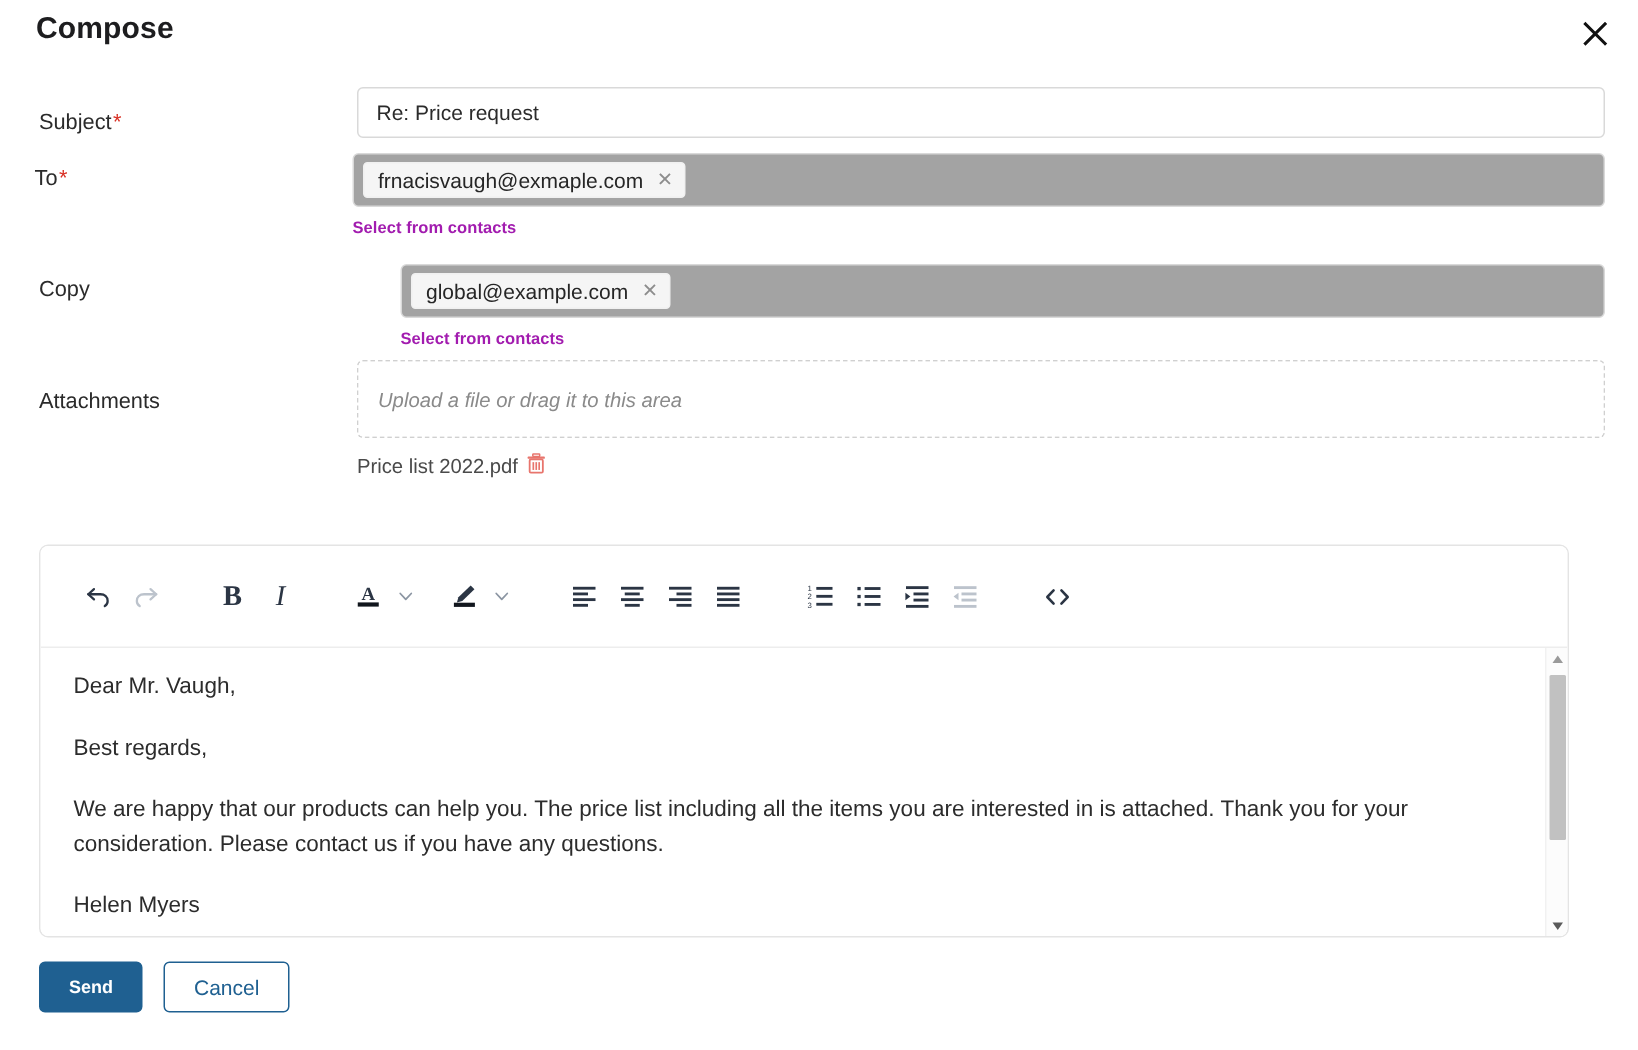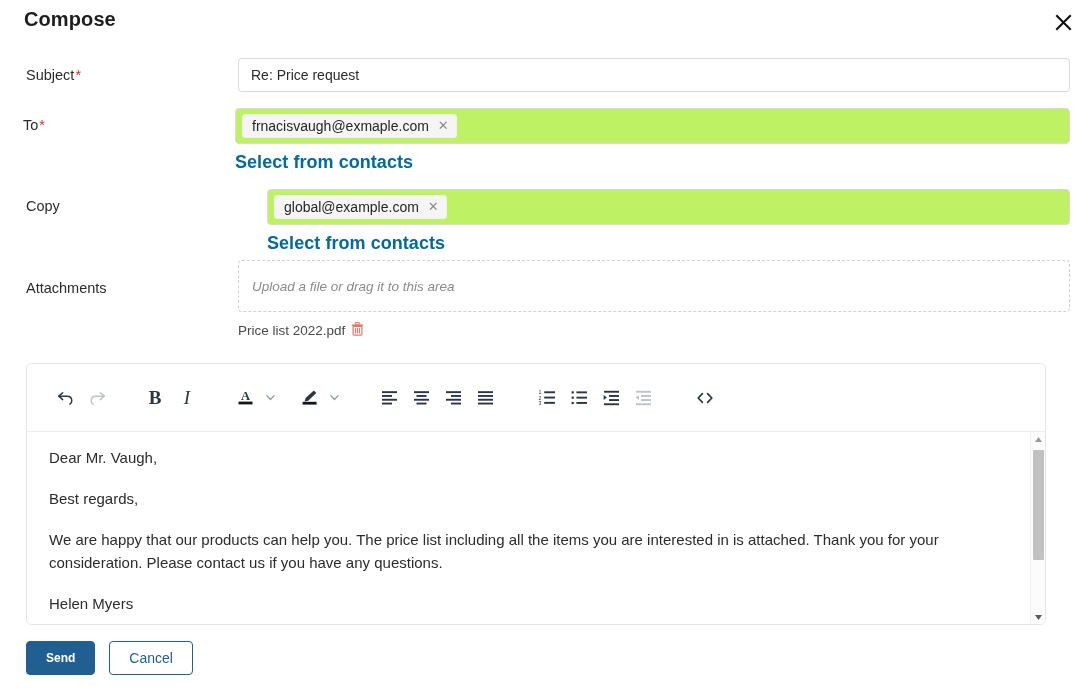--- a/index.html
+++ b/index.html
@@ -69,21 +69,21 @@
     color: #2b2b2b;
     padding: 0 12px;
     outline: none;
   }
 
   .tag-input {
     width: 100%;
     min-height: 36px;
     border: 1px solid #d9d9d9;
     border-radius: 4px;
-    background: #bef264;
+    background: #a3a3a3;
     padding: 5px 6px;
     display: flex;
     align-items: center;
     flex-wrap: wrap;
     gap: 4px;
   }
   .tag {
     display: inline-flex;
     align-items: center;
     gap: 9px;
@@ -101,23 +101,23 @@
     font-size: 13px;
     line-height: 1;
     cursor: pointer;
     display: inline-block;
     transform: translateY(-1px);
   }
 
   .sub-link {
     display: inline-block;
     margin-top: 8px;
-    font-size: 18px;
+    font-size: 11px;
     font-weight: bold;
-    color: #0369a1;
+    color: #a21caf;
     cursor: pointer;
     letter-spacing: .05px;
   }
 
   .dropzone {
     width: 100%;
     height: 52px;
     border: 1px dashed #d0d0d0;
     border-radius: 4px;
     background: #fff;
@@ -276,21 +276,21 @@
 
   <div class="header">Compose</div>
   <div class="close-btn">
     <svg width="19" height="19" viewBox="0 0 19 19" aria-hidden="true">
       <path d="M3 3 L16 16 M16 3 L3 16" stroke="currentColor" stroke-width="2.1" stroke-linecap="square" fill="none"></path>
     </svg>
   </div>
 
   <div class="form">
 
-    <div class="row" style="margin-bottom:16px;">
+    <div class="row" style="margin-bottom:10px;align-items:flex-end;">
       <div class="row-label">
         <span>Subject</span><span class="req">*</span>
       </div>
       <div class="row-field">
         <input class="text-input" type="text" value="Re: Price request" style="">
       </div>
     </div>
 
     <div class="row" style="margin-bottom:16px;padding-left:23px;">
       <div class="row-label">

